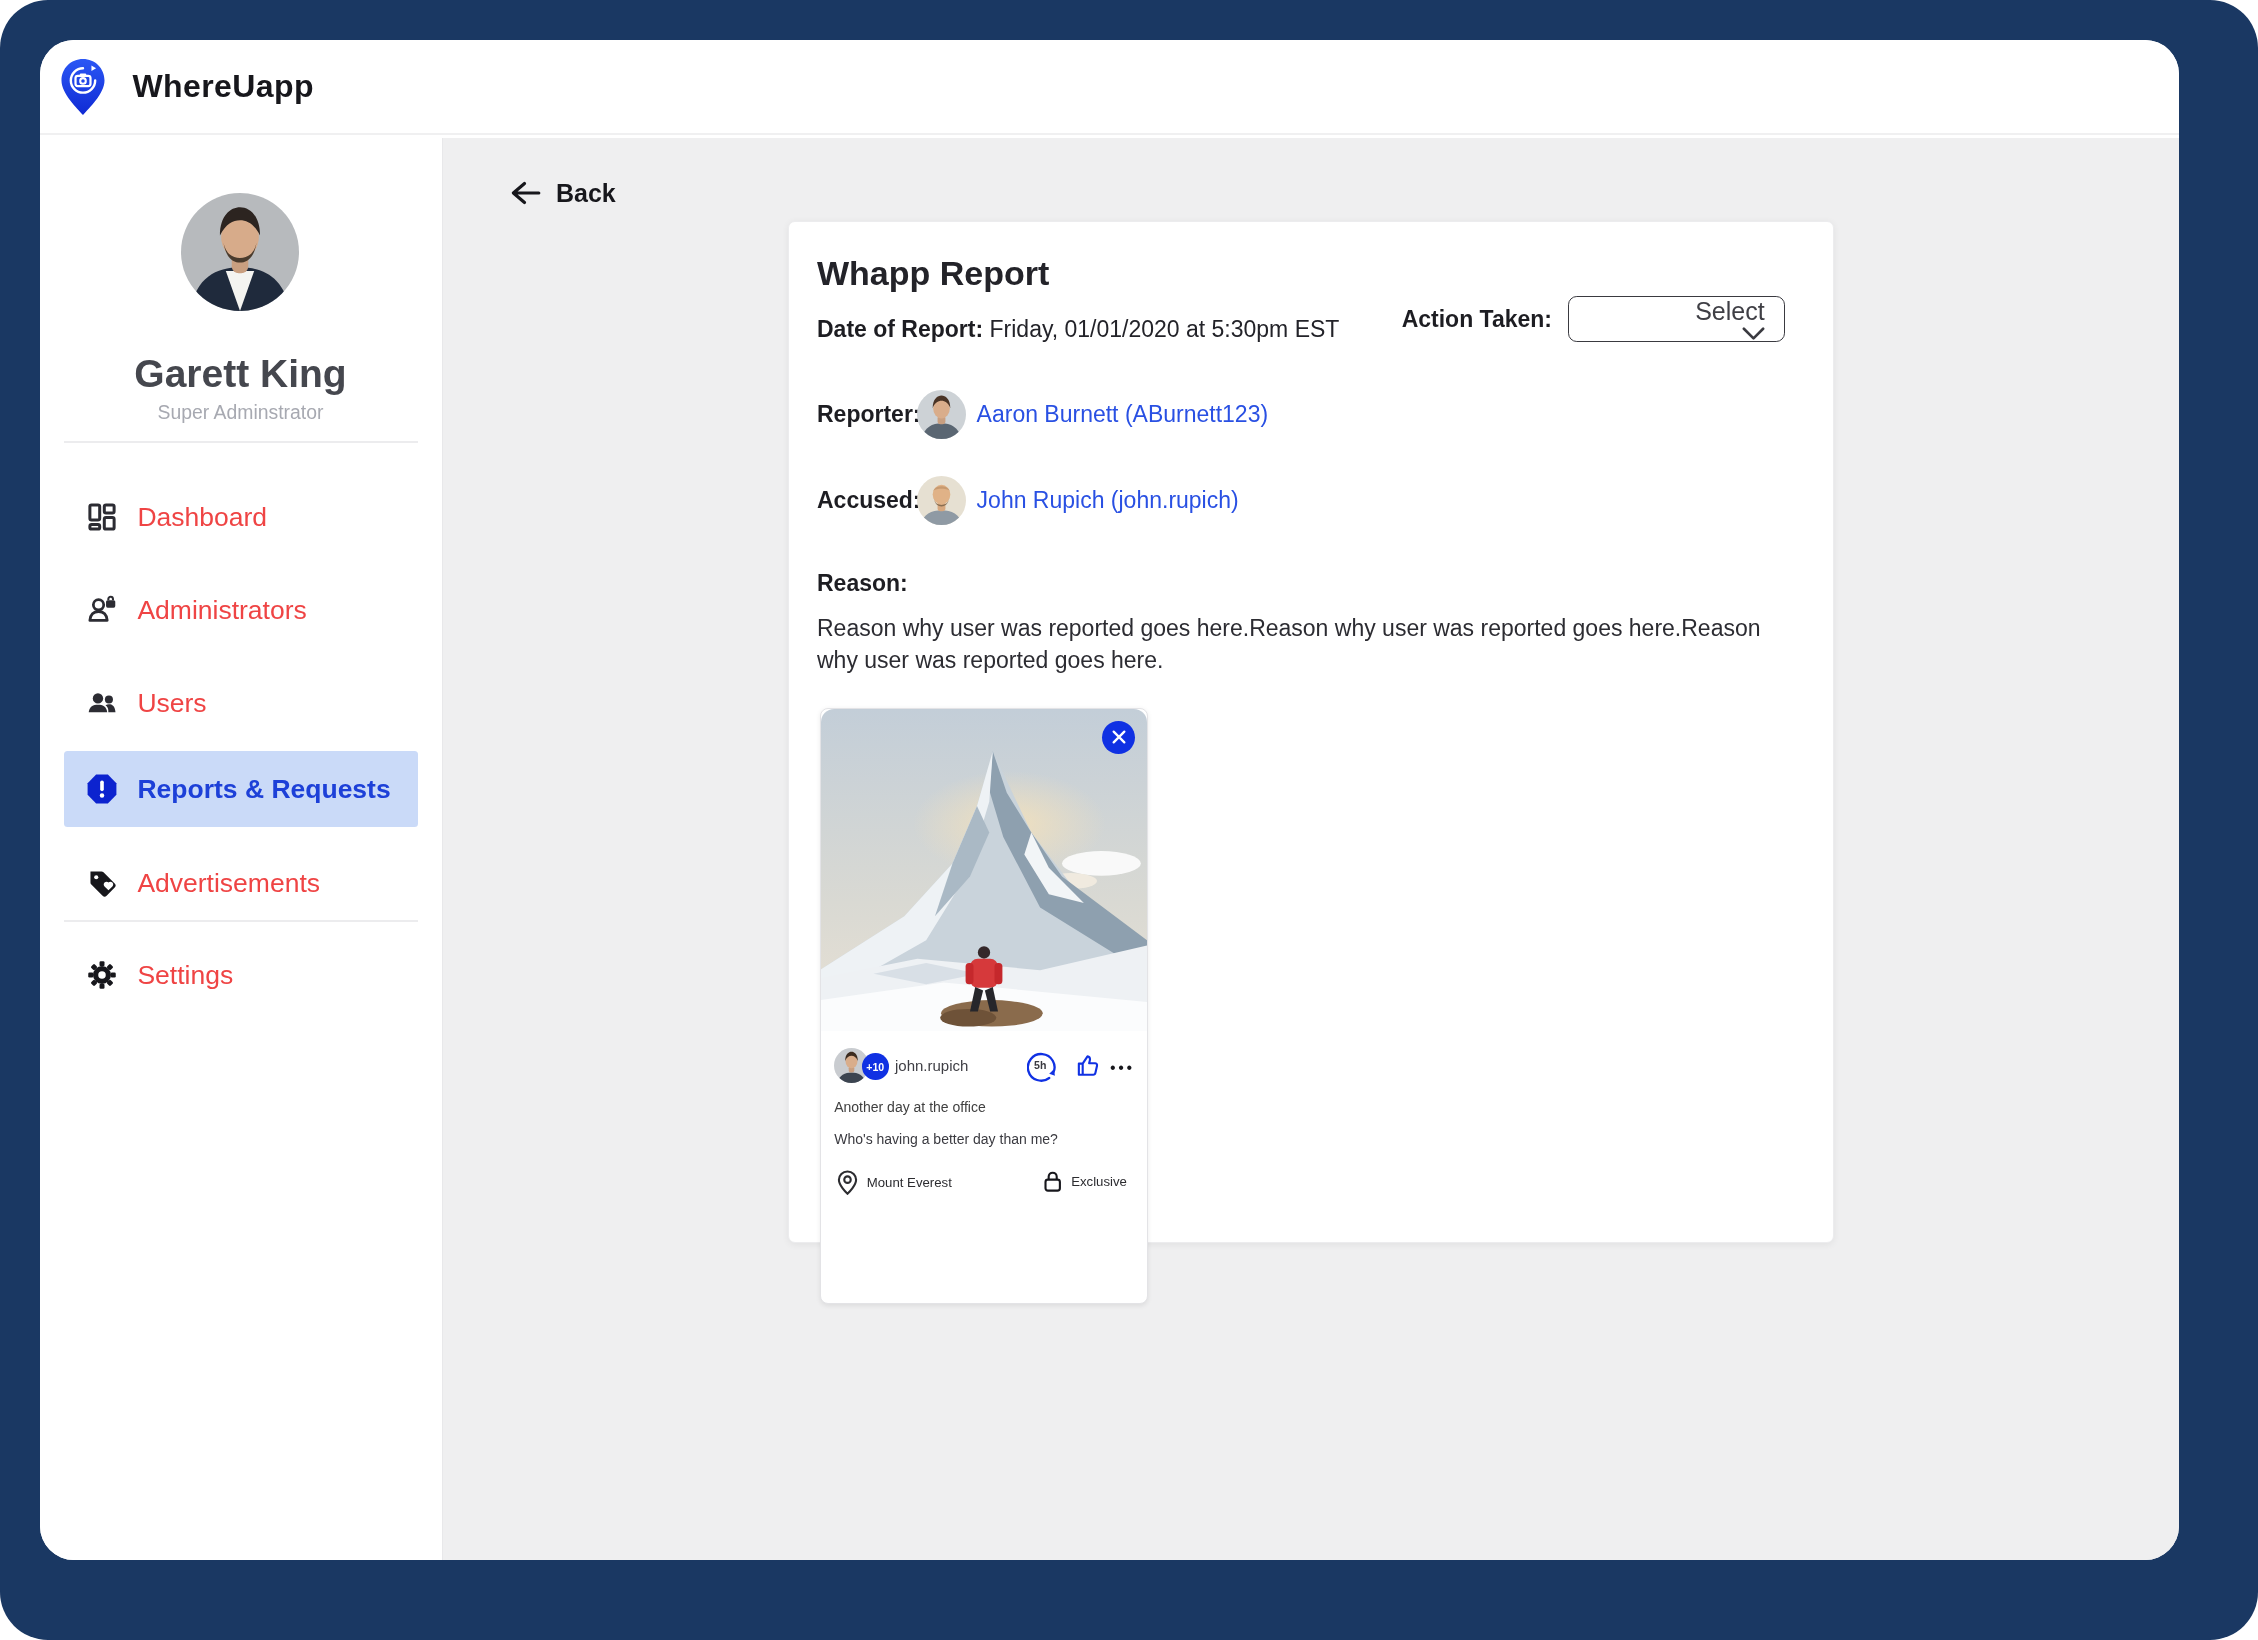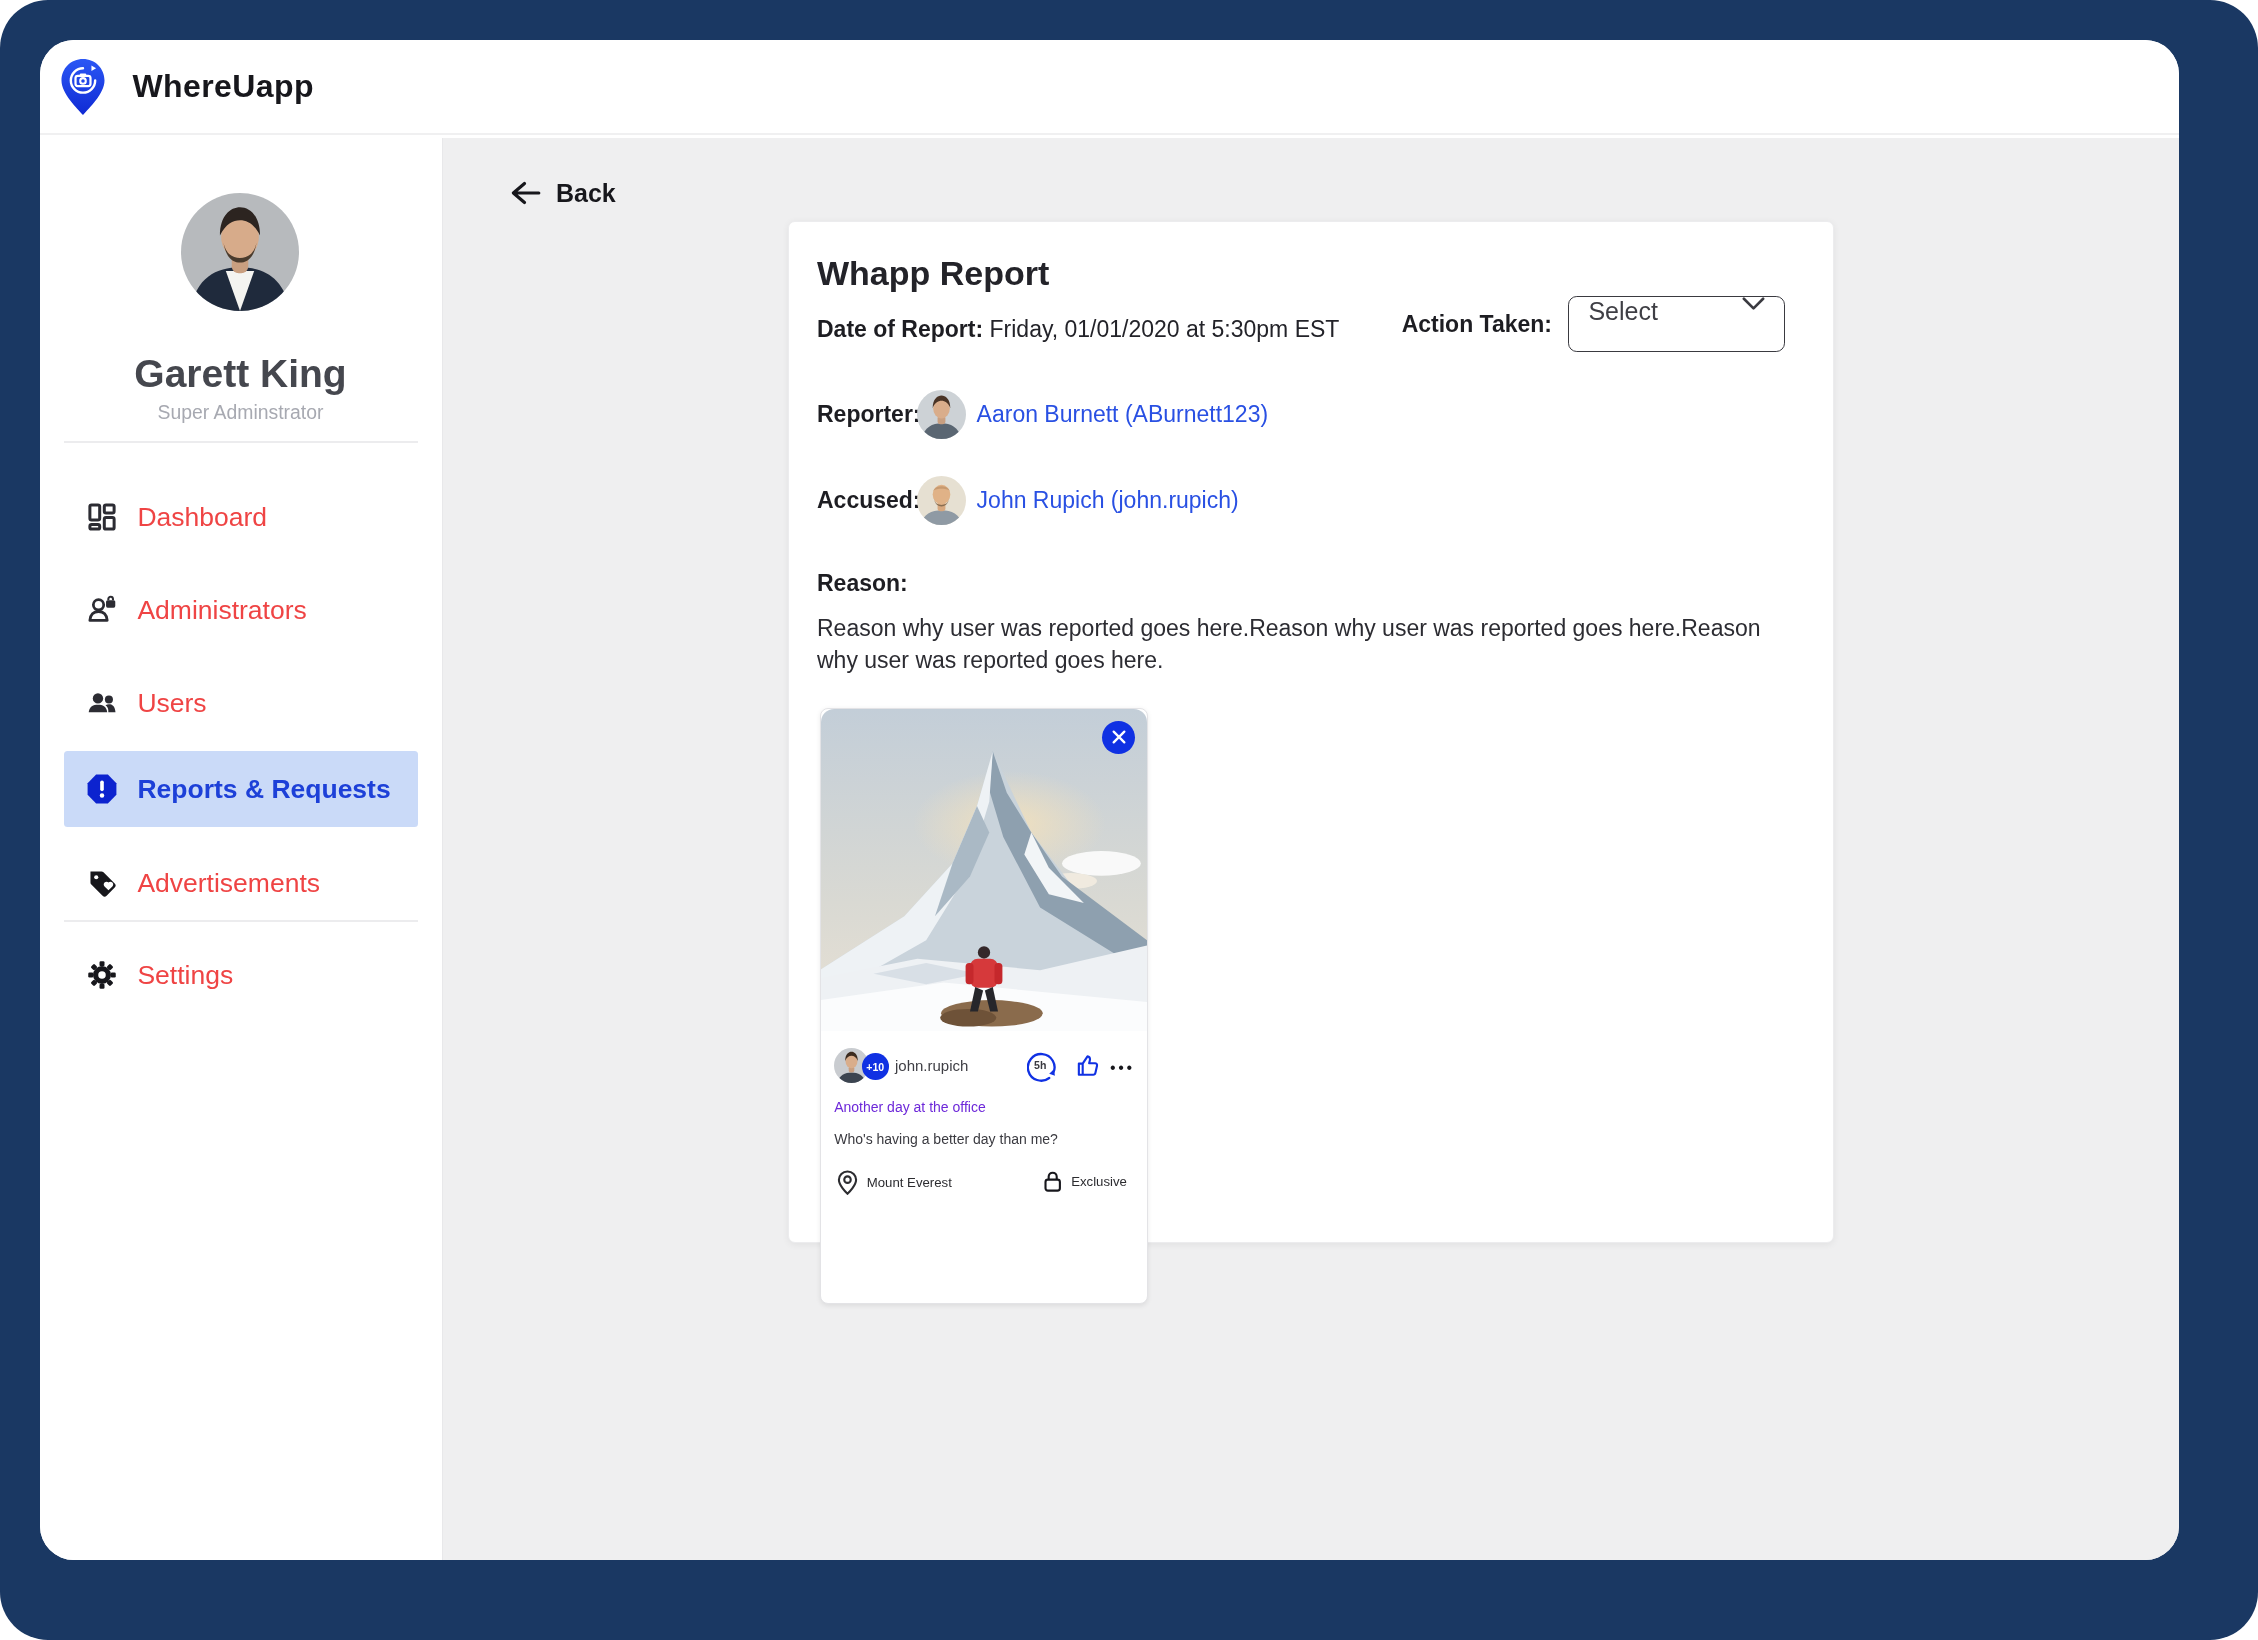--- a/index.html
+++ b/index.html
@@ -41,23 +41,23 @@
   .back { position:absolute; left:64px; top:39px; display:flex; align-items:center; gap:14px; cursor:pointer; }
   .back .blabel { font-size:25px; font-weight:600; color:#17171c; }
 
   .report-card { position:absolute; left:345px; top:83px; width:1046px; height:1022px; background:#fff;
                  border-radius:7px; border:0.9px solid #ececee; box-shadow:0 1.8px 7px rgba(0,0,0,.06); }
   .rc-title { position:absolute; left:28px; top:32px; font-size:34px; font-weight:600; color:#232329; }
   .date-row { position:absolute; left:28px; top:94px; font-size:23px; color:#232329; }
   .lbl { font-weight:700; color:#1d1d22; }
   .action-group { position:absolute; right:48px; top:74px; display:flex; align-items:center; gap:16px; }
   .action-group .lbl { font-size:23px; }
-  .select-box { width:217px; height:56px; border:1.8px solid #3a3a40; border-radius:8.8px; background:#fff;
-                display:flex; align-items:flex-start; justify-content:space-between; padding:0 19.4px;
-                cursor:pointer; }
+  .select-box { width:217px; height:46px; border:1.8px solid #3a3a40; border-radius:8.8px; background:#fff;
+                display:flex; align-items:flex-end; justify-content:space-between; padding:0 19.4px;
+                cursor:pointer;flex-direction:column; }
   .select-box .sel-val { font-size:25px; color:#3f3f45; }
 
   .who-row { position:absolute; left:28px; display:flex; align-items:center; }
   .who-row .lbl { font-size:23px; width:100px; }
   .avatar-sm { width:49px; height:49px; border-radius:50%; overflow:hidden; flex:0 0 49px; }
   .who-link { margin-left:10.6px; font-size:23px; color:#2950e3; text-decoration:none; cursor:pointer; }
 
   .reason-label { position:absolute; left:28px; top:348px; font-size:23px; font-weight:700; color:#1d1d22; }
   .reason-text { position:absolute; left:28px; top:390px; width:990px; font-size:23px; line-height:32px; color:#2c2c32; }
 
@@ -69,21 +69,21 @@
                 background:#1031e3; border:none; display:flex; align-items:center; justify-content:center; cursor:pointer; }
   .post-head { position:absolute; left:0; top:339px; width:100%; height:35px; }
   .avatar-xs { position:absolute; left:13.2px; top:0; width:35px; height:35px; border-radius:50%; overflow:hidden; }
   .plus-badge { position:absolute; left:41px; top:5.3px; width:26.5px; height:26.5px; border-radius:50%; background:#1031e3;
                 color:#fff; font-size:10.6px; font-weight:700; display:flex; align-items:center; justify-content:center; }
   .post-user { position:absolute; left:74px; top:8.8px; font-size:15px; font-weight:400; color:#3f3f45; }
   .timer { position:absolute; left:206px; top:1.8px; width:32px; height:32px; }
   .timer .tval { position:absolute; left:0; top:9.7px; width:26.5px; text-align:center; font-size:10.6px; font-weight:700; color:#3a3a40; }
   .thumb { position:absolute; left:254px; top:5.3px; width:25px; height:25px; cursor:pointer; }
   .dots { position:absolute; left:289px; top:10.6px; font-size:16px; letter-spacing:2.6px; color:#17171c; cursor:pointer; }
-  .caption1 { position:absolute; left:13.2px; top:390px; font-size:14px; font-weight:500; color:#6d28d9; }
+  .caption1 { position:absolute; left:13.2px; top:390px; font-size:14px; font-weight:500; color:#404040; }
   .caption2 { position:absolute; left:13.2px; top:422px; font-size:14px; font-weight:500; color:#3a3a40; }
   .post-meta { position:absolute; left:0; top:461px; width:100%; height:26.5px; }
   .meta-loc { position:absolute; left:16px; top:0; display:flex; align-items:center; gap:8.8px; }
   .meta-exc { position:absolute; left:222px; top:0; display:flex; align-items:center; gap:8.8px; }
   .meta-txt { font-size:13.2px; font-weight:500; color:#2c2c30; }
 </style>
 </head>
 <body>
 
 <div class="canvas">

